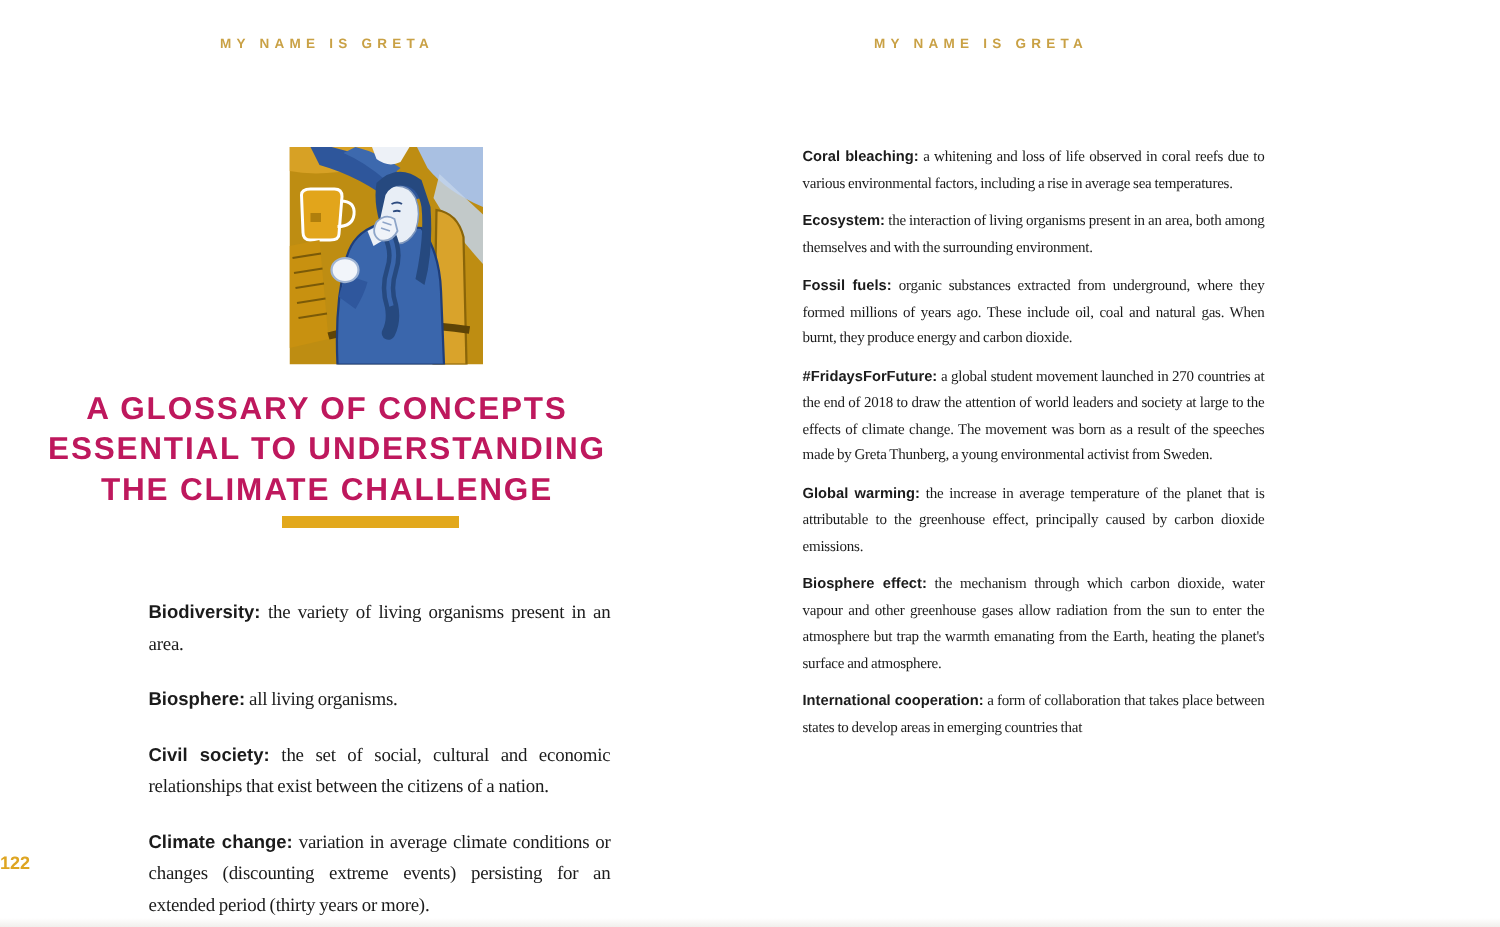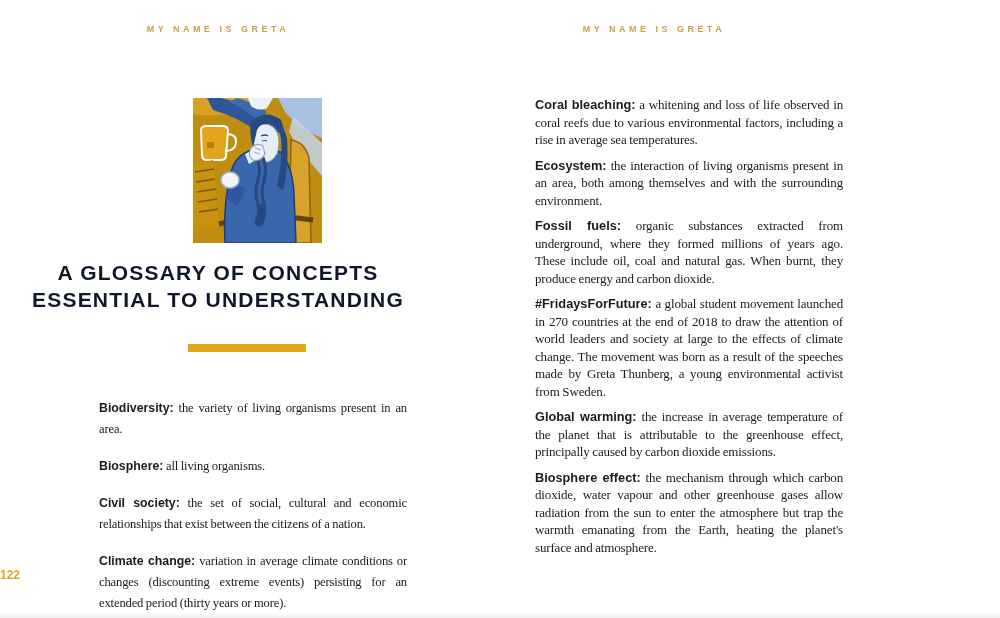--- a/index.html
+++ b/index.html
@@ -31,35 +31,35 @@
   .illustration svg{display:block;width:100%;height:100%;}
 
   .glossary-title{
     position:absolute;top:259px;left:0;width:100%;
     margin:0;
     text-align:center;
     font-family:"Liberation Sans", sans-serif;
     font-size:21px;line-height:27px;
     font-weight:bold;
     letter-spacing:1.2px;
-    color:#0f172a;
+    color:#be185d;
   }
   .title-rule{
     position:absolute;top:344px;left:188px;width:118px;height:8px;
     background:#e2a81c;
   }
 
   .entries{
     position:absolute;
     text-align:justify;
   }
   .entries-left{top:382px;left:99px;width:308px;}
   .entries-left p{margin:16px 0 10px 0;font-size:12.6px;line-height:21px;}
   .entries-right{top:96px;left:99px;width:308px;}
-  .entries-right p{margin:0 0 8px 0;font-size:13px;line-height:17.5px;}
+  .entries-right p{margin:0 0 8px 0;font-size:10px;line-height:17.5px;}
 
   .entry{letter-spacing:-0.15px;word-spacing:-0.4px;}
   .term{
     font-family:"Liberation Sans", sans-serif;
     font-weight:bold;
     font-size:0.98em;
     letter-spacing:0;
   }
 
   .page-number{
@@ -111,20 +111,21 @@
         <path d="M68 38 q4 -2 7 0" fill="none" stroke="#2e4c80" stroke-width="1.3"></path>
         <path d="M69 43 q3 -1 5 0" fill="none" stroke="#2e4c80" stroke-width="1.2"></path>
         <path d="M58 50 Q64 44 70 48 L72 56 Q68 64 60 62 Q54 58 58 50 Z" fill="#eff3f9" stroke="#8ea5c8" stroke-width="1.2"></path>
         <path d="M62 50 L68 52 M61 54 L67 56" stroke="#8ea5c8" stroke-width="1" fill="none"></path>
       </svg>
     </div>
 
     <h1 class="glossary-title">
       <span>A GLOSSARY OF CONCEPTS</span><br>
       <span>ESSENTIAL TO UNDERSTANDING</span><br>
+      <span>THE CLIMATE CHALLENGE</span>
     </h1>
     <div class="title-rule"></div>
 
     <div class="entries entries-left">
   <p class="entry"><span class="term">Biodiversity:</span> <span class="def">the variety of living organisms present in an area.</span></p>
 
   <p class="entry"><span class="term">Biosphere:</span> <span class="def">all living organisms.</span></p>
 
   <p class="entry"><span class="term">Civil society:</span> <span class="def">the set of social, cultural and economic relationships that exist between the citizens of a nation.</span></p>
 
@@ -143,18 +144,19 @@
   <p class="entry"><span class="term">Ecosystem:</span> <span class="def">the interaction of living organisms present in an area, both among themselves and with the surrounding environment.</span></p>
 
   <p class="entry"><span class="term">Fossil fuels:</span> <span class="def">organic substances extracted from underground, where they formed millions of years ago. These include oil, coal and natural gas. When burnt, they produce energy and carbon dioxide.</span></p>
 
   <p class="entry"><span class="term">#FridaysForFuture:</span> <span class="def">a global student movement launched in 270 countries at the end of 2018 to draw the attention of world leaders and society at large to the effects of climate change. The movement was born as a result of the speeches made by Greta Thunberg, a young environmental activist from Sweden.</span></p>
 
   <p class="entry"><span class="term">Global warming:</span> <span class="def">the increase in average temperature of the planet that is attributable to the greenhouse effect, principally caused by carbon dioxide emissions.</span></p>
 
   <p class="entry"><span class="term">Biosphere effect:</span> <span class="def">the mechanism through which carbon dioxide, water vapour and other greenhouse gases allow radiation from the sun to enter the atmosphere but trap the warmth emanating from the Earth, heating the planet's surface and atmosphere.</span></p>
 
+  <p class="entry"><span class="term">International cooperation:</span> <span class="def">a form of collaboration that takes place between states to develop areas in emerging countries that</span></p>
 </div>
 
   </div>
 
 </div>
 <div class="page-edge"></div>
 
 </body></html>

